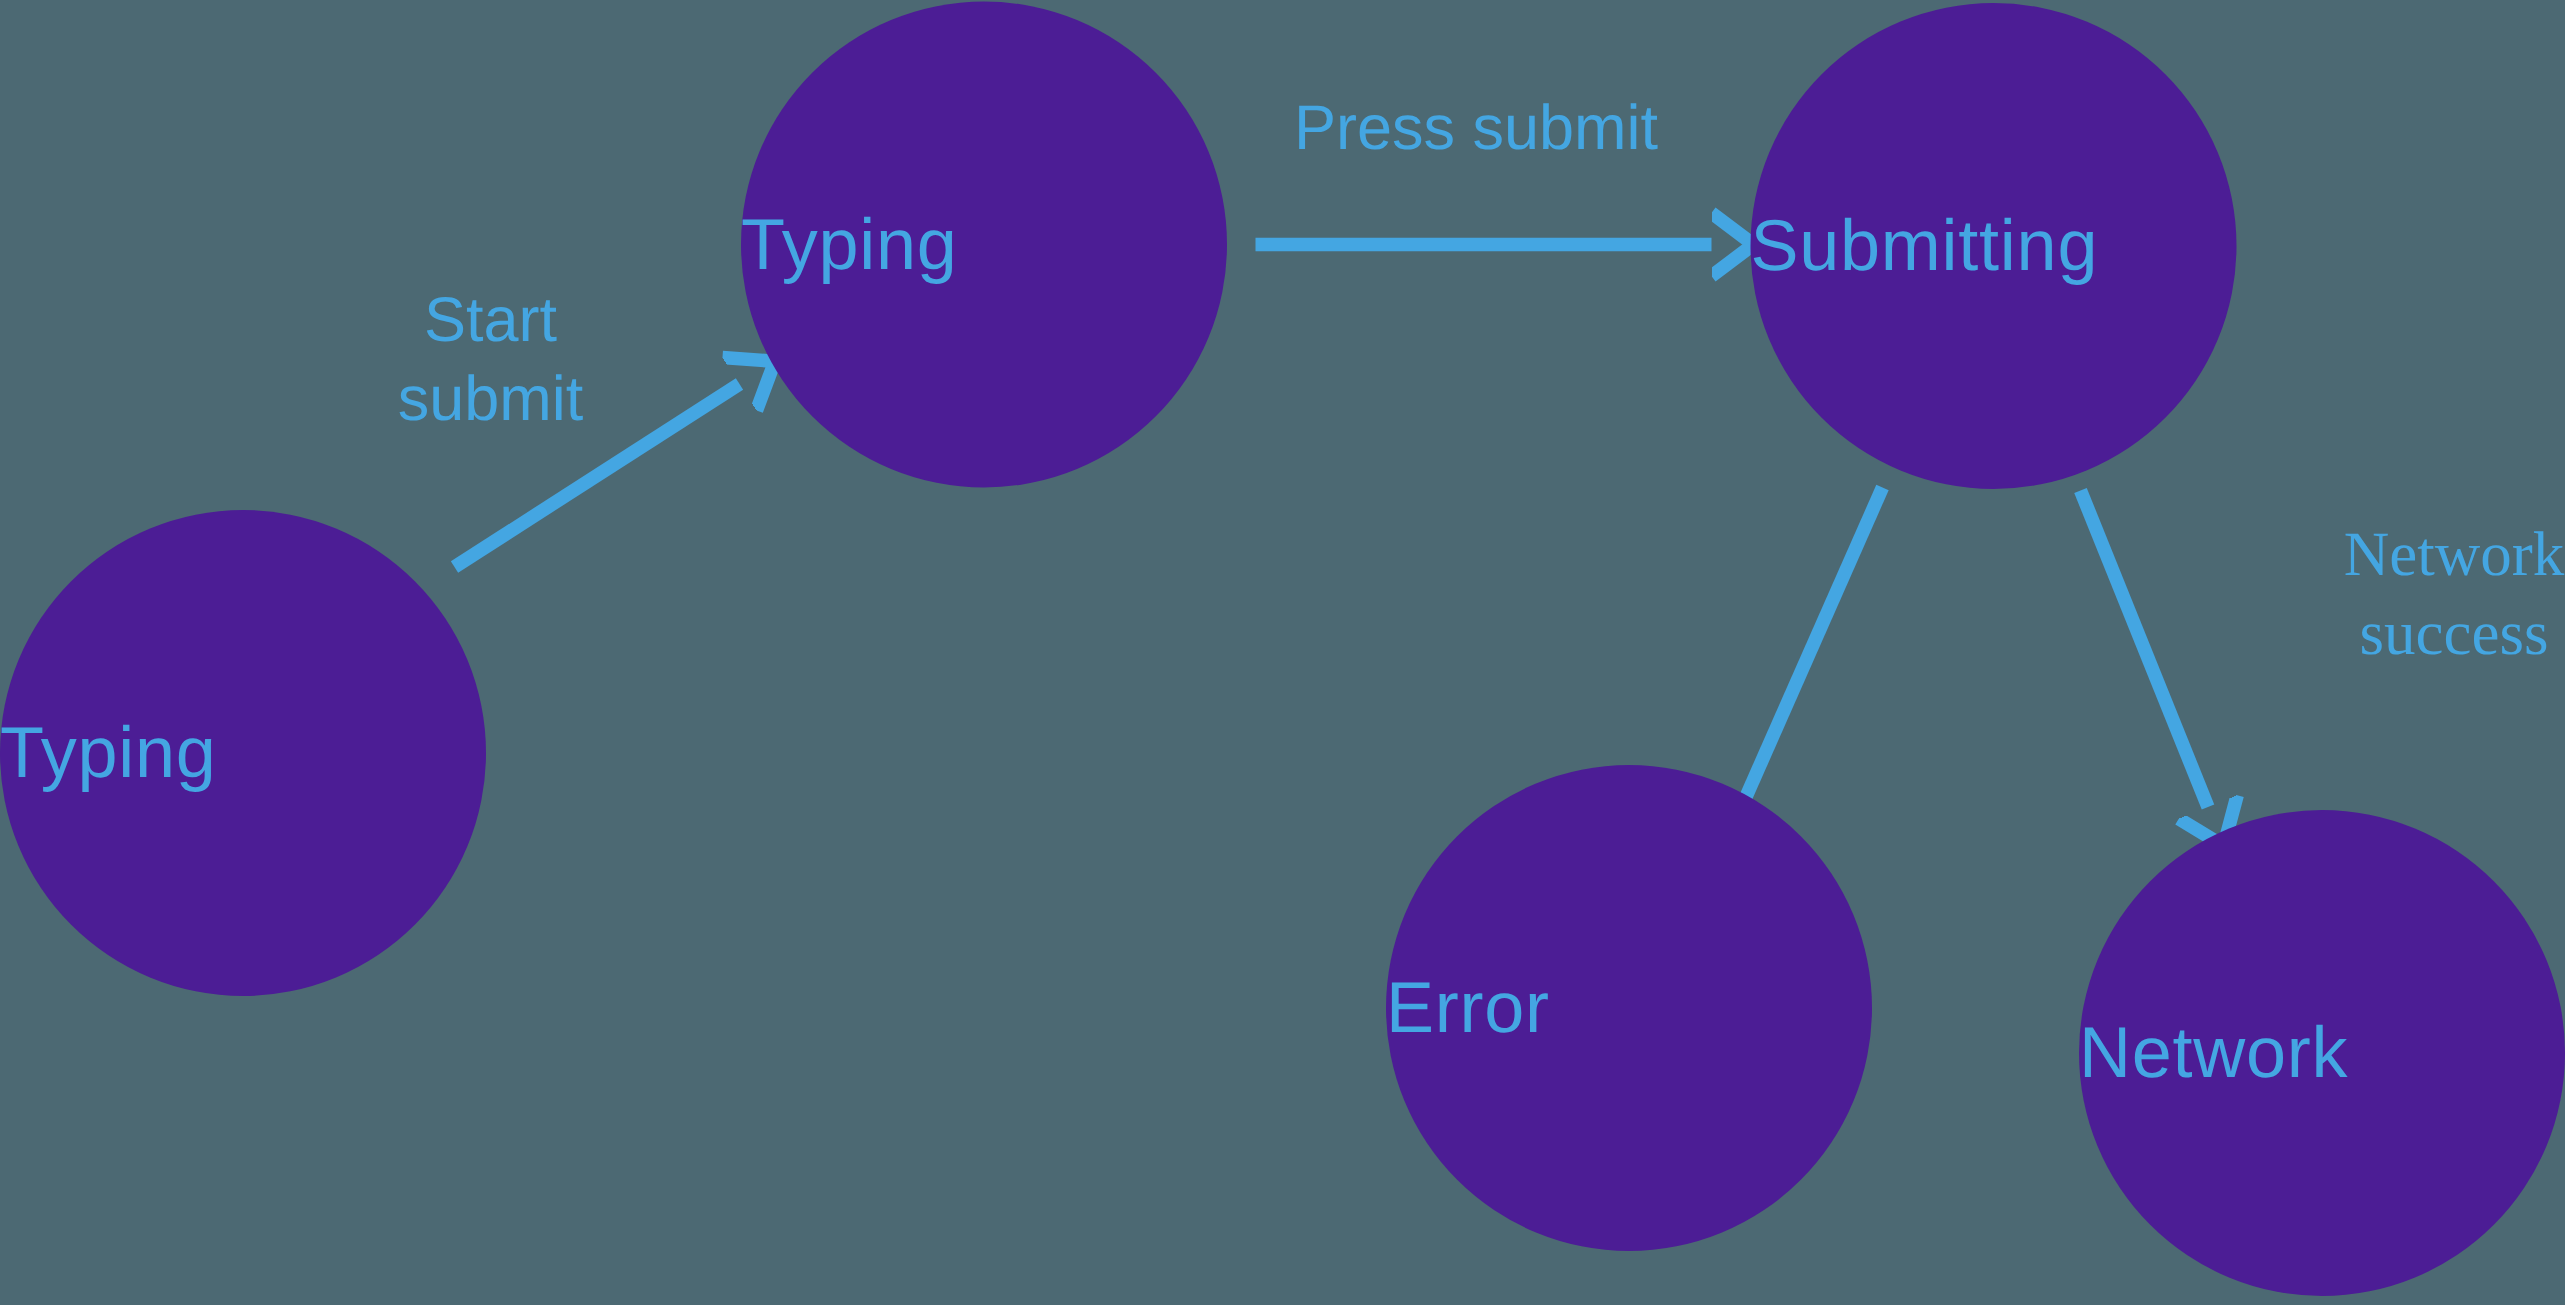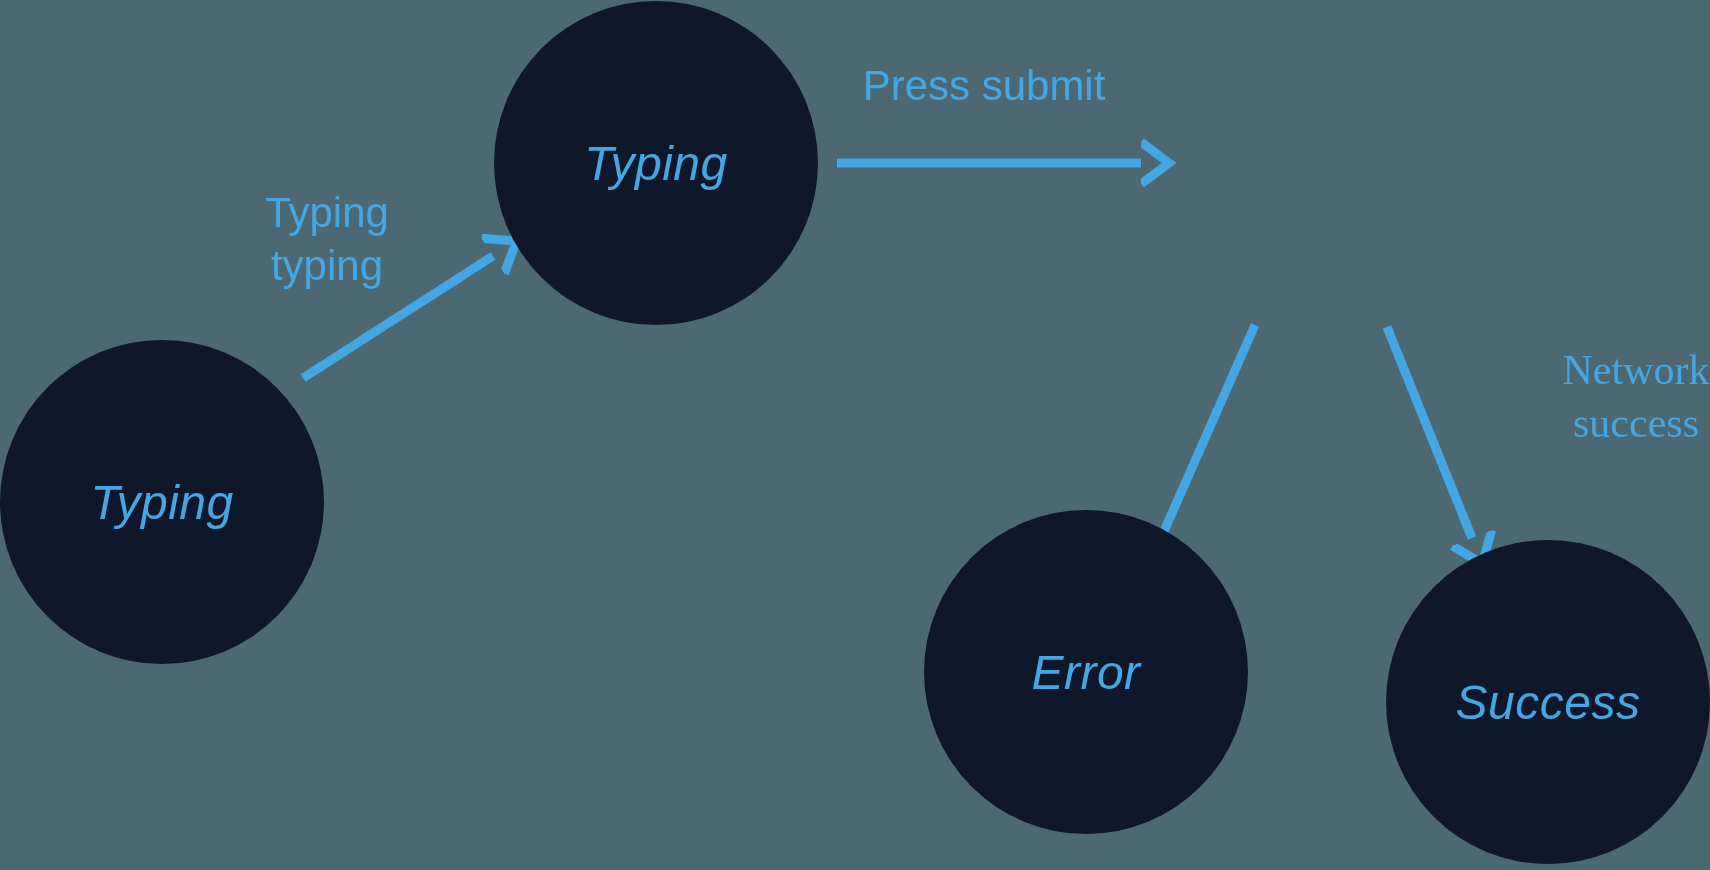--- a/index.html
+++ b/index.html
@@ -17,26 +17,24 @@
   .edges-svg {
     position: absolute;
     left: 0; top: 0;
     width: 1710px; height: 870px;
   }
   .state-node {
     position: absolute;
     width: 324px;
     height: 324px;
     border-radius: 50%;
-    background: #0f172a;
+    background: #4c1d95;
     transform: translate(-50%, -50%);
     display: flex;
     align-items: center;
-    justify-content: center;
-    font-style: italic;
   }
   .state-label {
     color: #44a6e2;
     font-size: 48px;
     letter-spacing: 0.5px;
     white-space: nowrap;
   }
   .edge-label {
     position: absolute;
     transform: translate(-50%, -50%);
@@ -80,29 +78,32 @@
   </svg>
 
   <div class="state-node" id="node-empty">
     <span class="state-label">Typing</span>
   </div>
 
   <div class="state-node" id="node-typing">
     <span class="state-label">Typing</span>
   </div>
 
+  <div class="state-node" id="node-submitting">
+    <span class="state-label">Submitting</span>
+  </div>
 
   <div class="state-node" id="node-error">
     <span class="state-label">Error</span>
   </div>
 
   <div class="state-node" id="node-success">
-    <span class="state-label">Success</span>
+    <span class="state-label">Network</span>
   </div>
 
-  <div class="edge-label wrap-sm" id="label-start-typing">Typing typing</div>
+  <div class="edge-label wrap-sm" id="label-start-typing">Start submit</div>
 
   <div class="edge-label nowrap" id="label-press-submit">Press submit</div>
 
 
   <div class="edge-label wrap-md" id="label-network-success">Network success</div>
 
 </div>
 
 </body></html>

